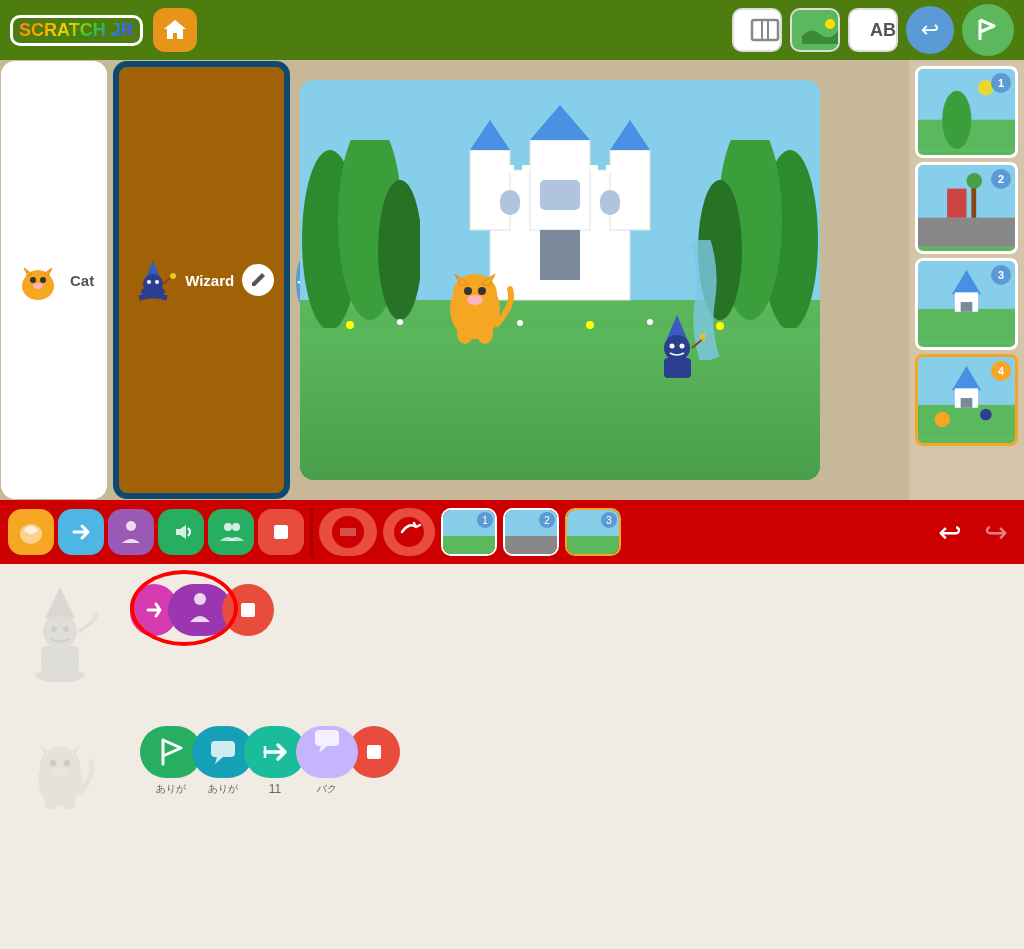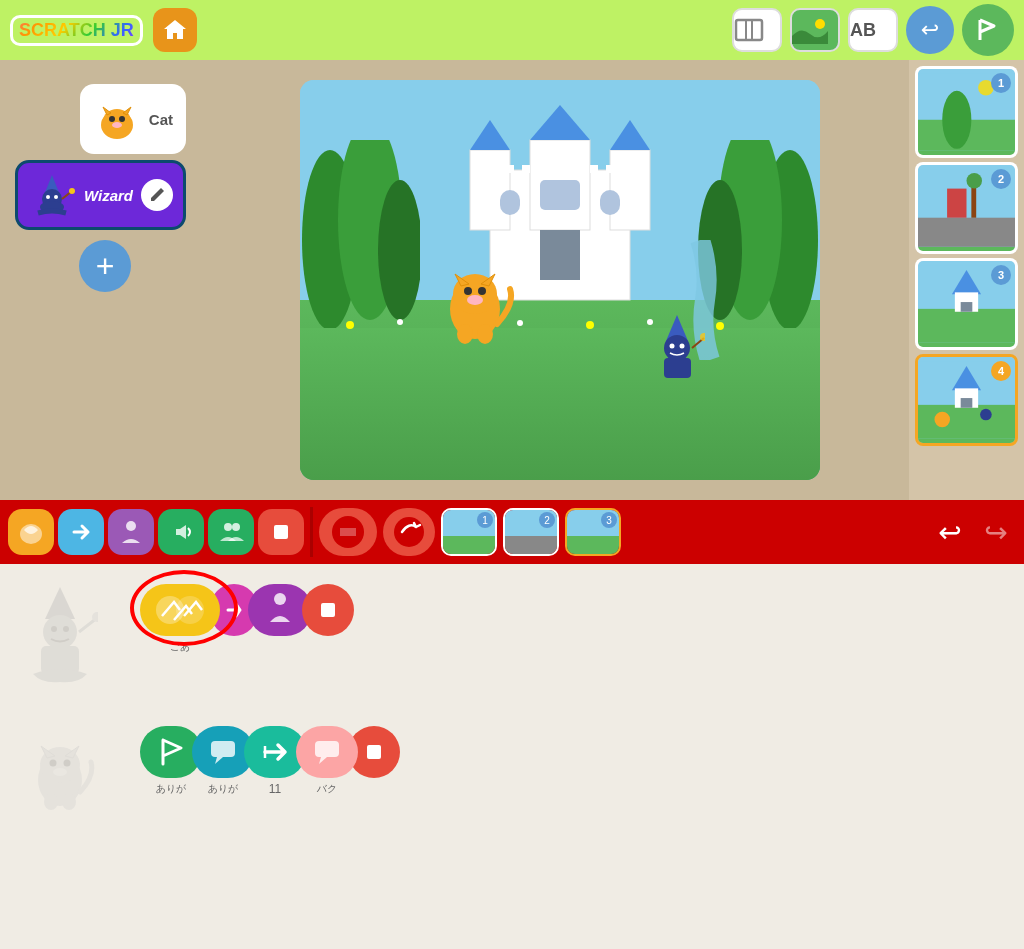--- a/index.html
+++ b/index.html
@@ -7,21 +7,21 @@
       width: 1024px;
       height: 949px;
       background: #c8b89a;
       font-family: 'Arial Rounded MT Bold', Arial, sans-serif;
       overflow: hidden;
       position: relative;
     }
 
     
     .top-bar {
-      background: #bef264;
+      background: #4d7c0f;
       height: 60px;
       display: flex;
       align-items: center;
       padding: 0 10px;
       gap: 10px;
     }
     .scratch-logo {
       display: flex;
       align-items: center;
       gap: 5px;
@@ -42,21 +42,21 @@
       align-items: center;
       gap: 8px;
     }
     .tool-btn {
       background: white;
       border-radius: 10px;
       width: 50px;
       height: 44px;
       display: flex;
       align-items: center;
-      justify-content: flex-start;
+      justify-content: flex-end;
       cursor: pointer;
       border: 2px solid #ddd;
     }
     .tool-btn.landscape {
       background: #5cb85c;
     }
     .redo-btn {
       background: #5b9bd5;
       border-radius: 50%;
       width: 48px;
@@ -80,40 +80,38 @@
     
     .main-area {
       display: flex;
       height: 440px;
     }
 
     
     .sprite-panel {
       width: 210px;
       background: #c8b89a;
-      padding: 24px;
-      display: flex;
-      flex-direction: column;
+      padding: 1px;
+      display: flex;
+      flex-direction: row;
       gap: 6px;
-      align-items: flex-end;
     }
     .sprite-item {
       background: white;
       border-radius: 14px;
       display: flex;
       align-items: center;
       padding: 8px 10px;
       gap: 8px;
       cursor: pointer;
       border: 3px solid transparent;
     }
     .sprite-item.selected {
-      background: #6d28d9;
-      border: 3px solid #0c4a6e;
-      font-style: italic;
+      background: #a16207;
+      border: 6px solid #0c4a6e;
     }
     .sprite-label {
       font-size: 15px;
       color: #555;
       font-weight: bold;
     }
     .sprite-item.selected .sprite-label {
       color: white;
     }
     .sprite-icon {
@@ -798,30 +796,20 @@
     </div>
   </div>
 
   <div class="blocks-area">
 
     <div style="position:relative;margin-bottom:40px;">
 
       <div style="position:absolute;width:108px;height:76px;border:4px solid red;border-radius:50%;left:-10px;top:-14px;pointer-events:none;z-index:10;"></div>
       <div class="block-chain">
 
-        <div style="background:#f5c518;width:80px;height:52px;border-radius:26px;display:flex;align-items:center;justify-content:center;position:relative;z-index:2;">
-          <svg width="52" height="36" viewBox="0 0 52 36">
-            <circle cx="16" cy="18" r="14" fill="rgba(255,255,255,0.3)"></circle>
-            <path d="M8 24 L20 10 L26 18" stroke="white" stroke-width="2.5" fill="none"></path>
-            <path d="M20 28 L32 14 L38 22" stroke="white" stroke-width="2.5" fill="none"></path>
-            <circle cx="36" cy="18" r="14" fill="rgba(255,255,255,0.2)"></circle>
-            <path d="M30 24 L42 10 L48 18" stroke="white" stroke-width="2.5" fill="none"></path>
-          </svg>
-          <div style="position:absolute;bottom:-18px;left:50%;transform:translateX(-50%);font-size:10px;color:#666;white-space:nowrap;">ごあ</div>
-        </div>
 
         <div style="background:#d63aaf;width:48px;height:52px;border-radius:26px;display:flex;align-items:center;justify-content:center;margin-left:-10px;">
           <svg width="28" height="28" viewBox="0 0 28 28">
             <path d="M8 14 L20 14 M16 8 L20 14 L16 20" stroke="white" stroke-width="3" fill="none" stroke-linecap="round" stroke-linejoin="round"></path>
           </svg>
         </div>
 
         <div style="background:#9b35b0;width:64px;height:52px;border-radius:26px;display:flex;align-items:center;justify-content:center;margin-left:-10px;">
           <svg width="30" height="36" viewBox="0 0 30 36">
             <circle cx="15" cy="7" r="6" fill="white" opacity="0.8"></circle>
@@ -857,21 +845,21 @@
         </div>
 
         <div style="background:#1abc9c;width:62px;height:52px;border-radius:26px;display:flex;align-items:center;justify-content:center;margin-left:-10px;position:relative;">
           <svg width="30" height="30" viewBox="0 0 30 30">
             <path d="M5 15 L25 15 M18 8 L25 15 L18 22" stroke="white" stroke-width="3.5" fill="none" stroke-linecap="round" stroke-linejoin="round"></path>
             <path d="M5 9 L5 21" stroke="white" stroke-width="2.5" fill="none"></path>
           </svg>
           <div style="position:absolute;bottom:-18px;left:50%;transform:translateX(-50%);font-size:12px;color:#666;white-space:nowrap;">11</div>
         </div>
 
-        <div style="background:#fca5a5;width:62px;height:52px;border-radius:26px;display:flex;align-items:center;justify-content:center;margin-left:-10px;position:relative;">
+        <div style="background:#c4b5fd;width:62px;height:52px;border-radius:26px;display:flex;justify-content:center;margin-left:-10px;position:relative;">
           <svg width="32" height="30" viewBox="0 0 32 30">
             <rect x="4" y="4" width="24" height="16" rx="4" fill="white" opacity="0.8"></rect>
             <path d="M10 20 L8 27 L16 20Z" fill="white" opacity="0.8"></path>
           </svg>
           <div style="position:absolute;bottom:-18px;left:50%;transform:translateX(-50%);font-size:10px;color:#666;white-space:nowrap;">バク</div>
         </div>
 
         <div style="background:#e74c3c;width:52px;height:52px;border-radius:26px;display:flex;align-items:center;justify-content:center;margin-left:-10px;">
           <svg width="22" height="22" viewBox="0 0 22 22">
             <rect x="4" y="4" width="14" height="14" rx="2" fill="white"></rect>

